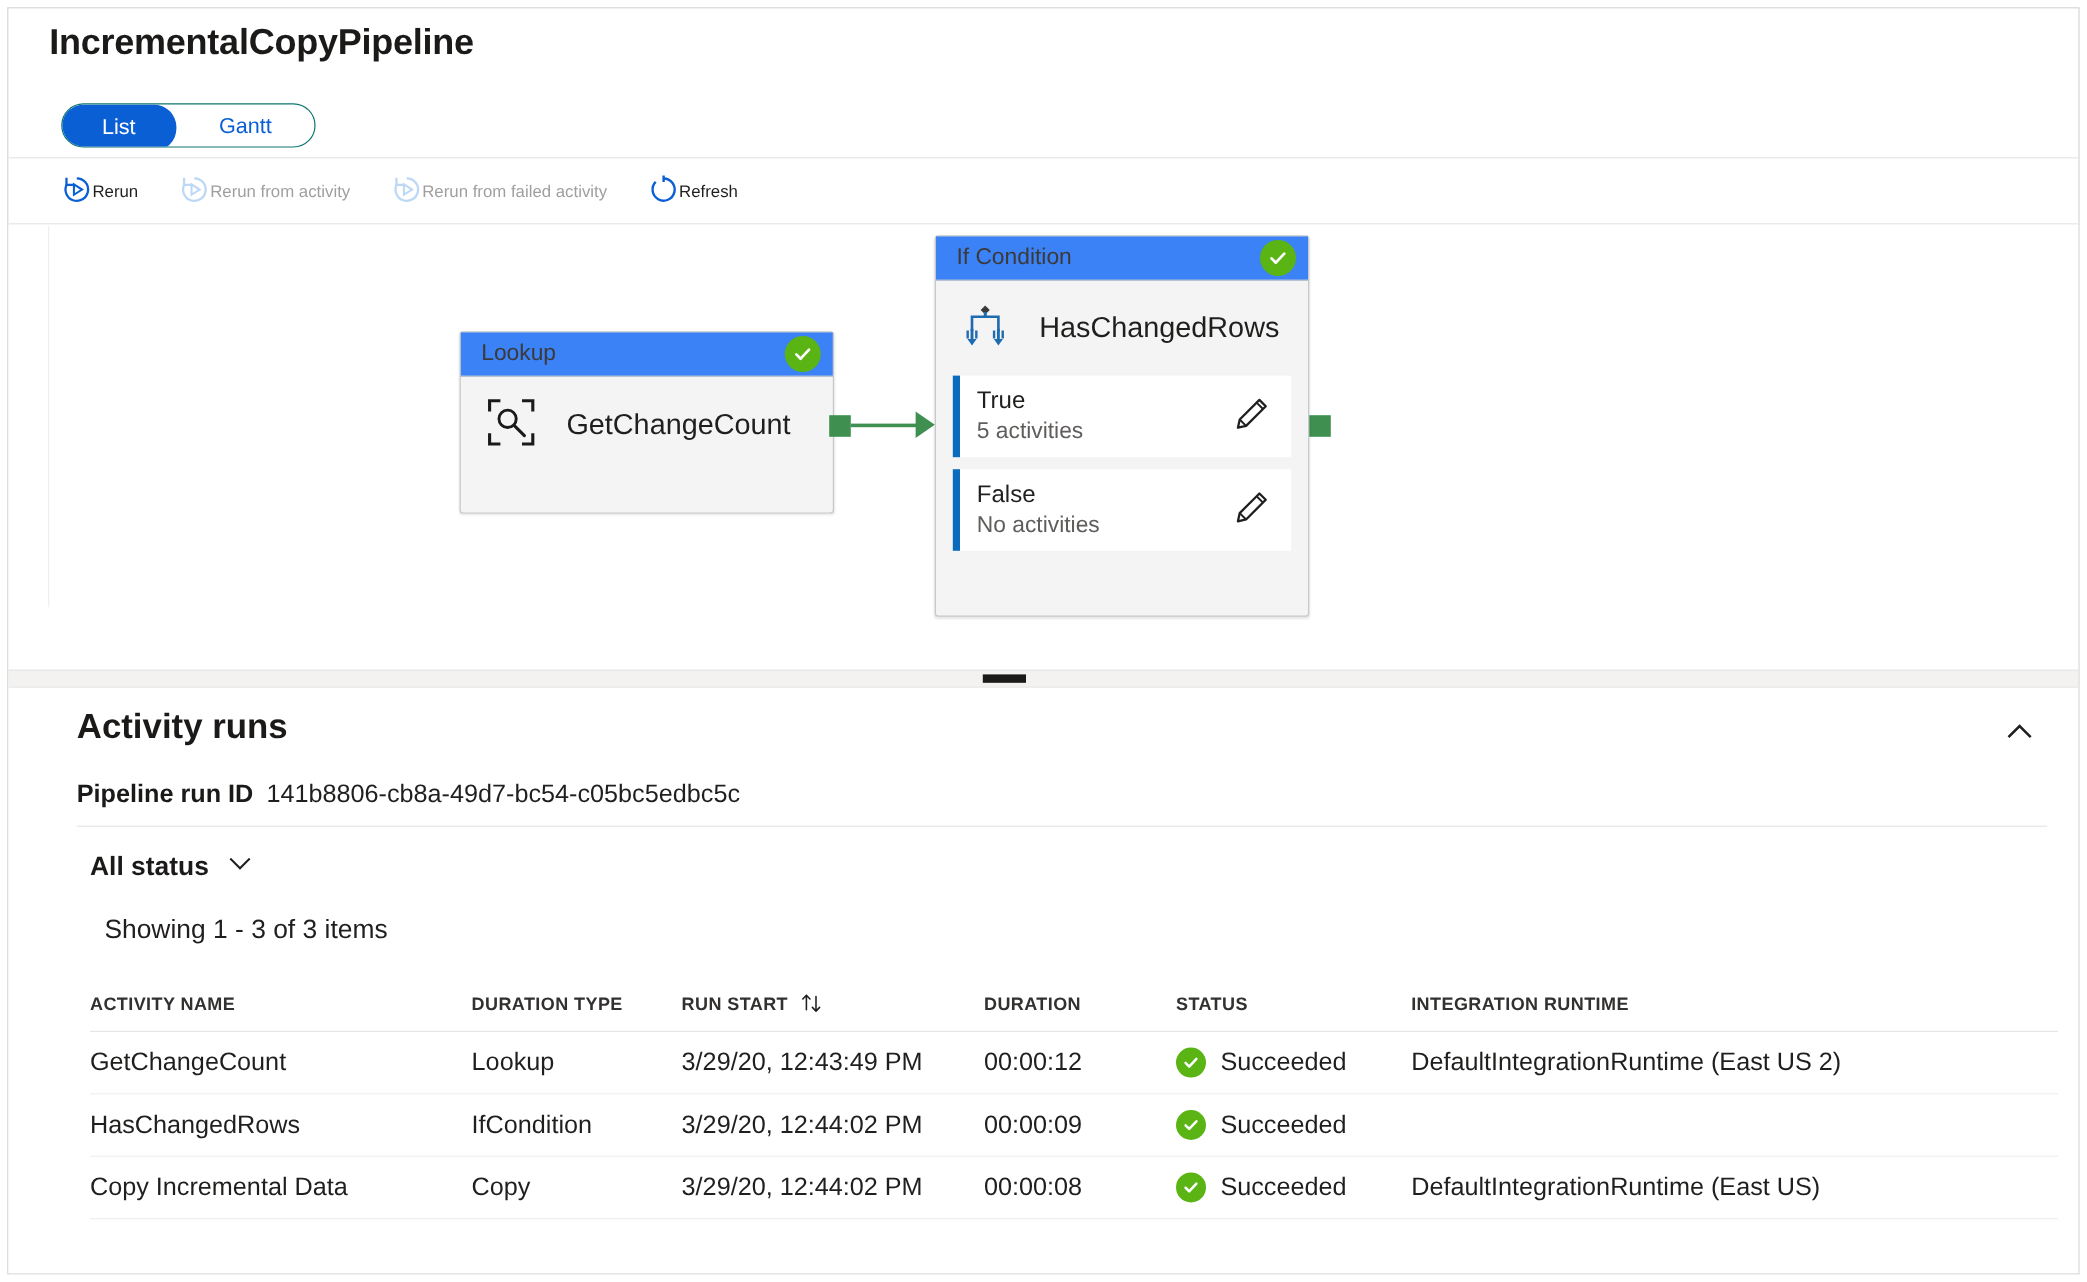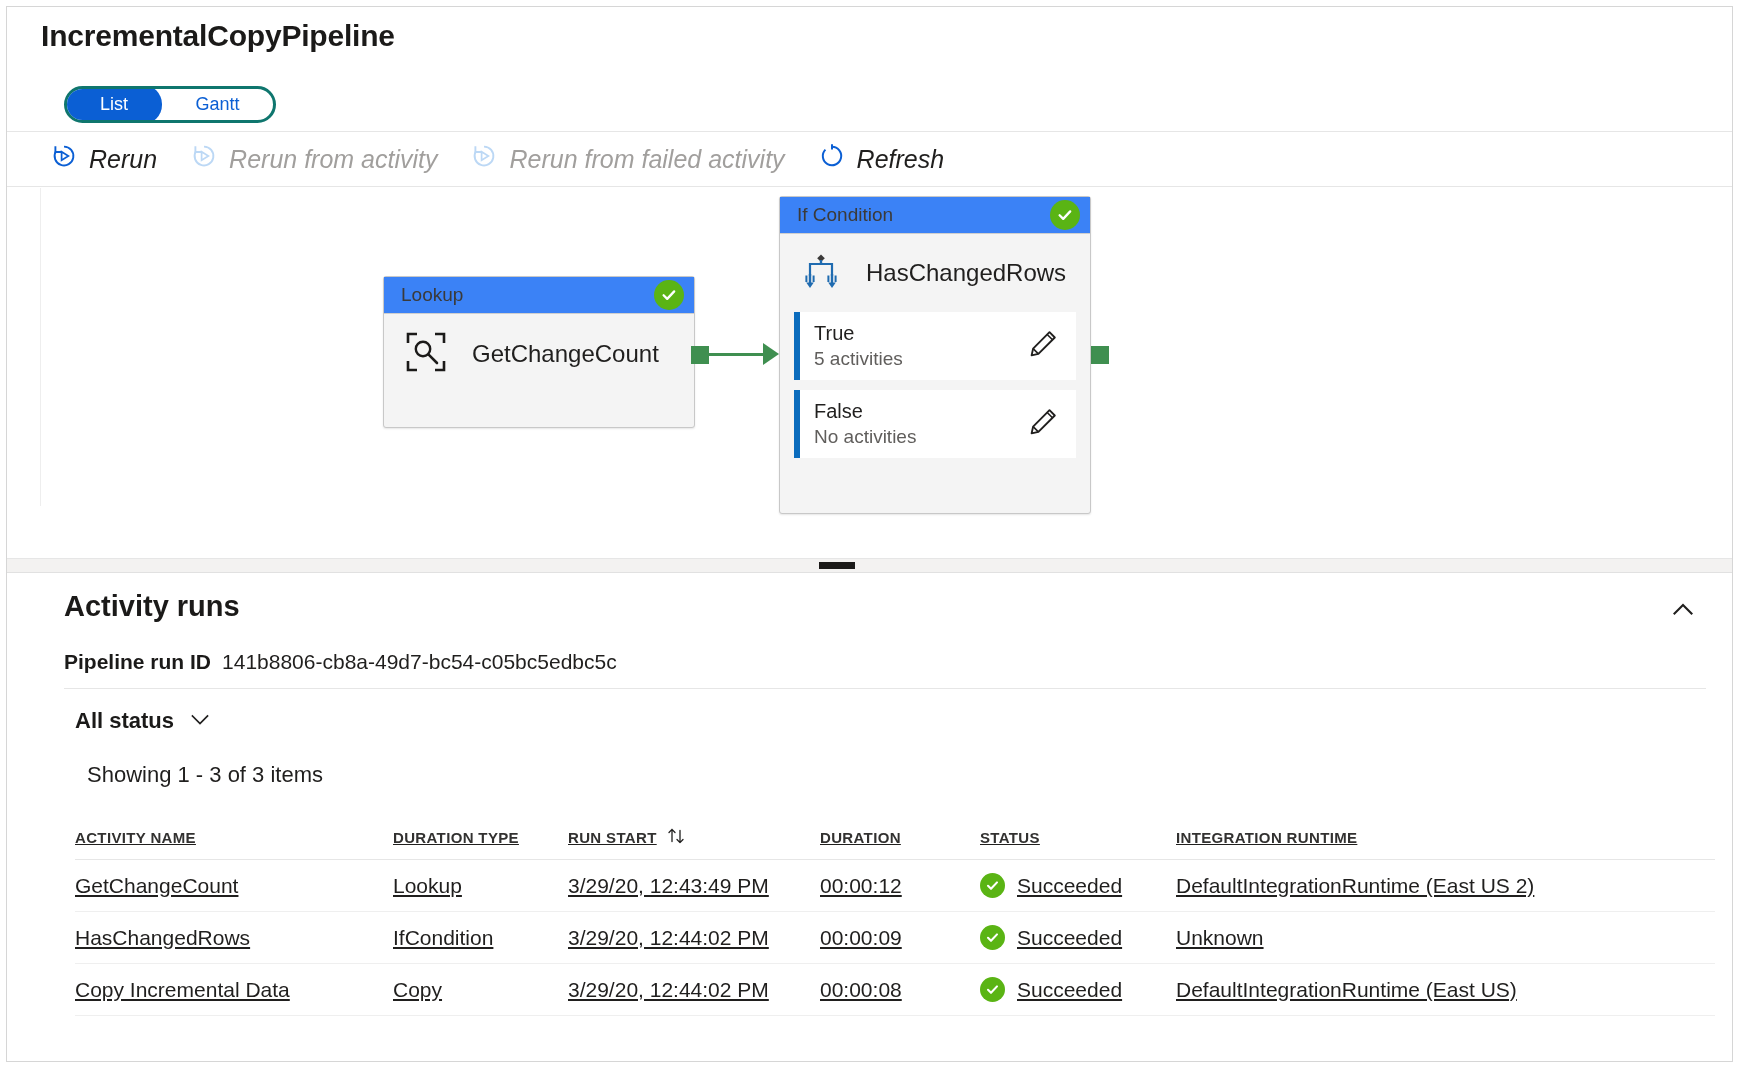--- a/index.html
+++ b/index.html
@@ -27,27 +27,27 @@
     position: absolute;
     left: 34px; top: 12px;
     font-size: 30px;
     font-weight: 700;
     letter-spacing: -0.2px;
     color: #1b1a19;
   }
 
   .pivot-group {
     position: absolute;
-    left: 57px; top: 79px;
+    left: 44px; top: 79px;
     width: 212px; height: 37px;
-    border: 3px solid #0f766e;
+    border: 1px solid #0f766e;
     border-radius: 19px;
     background: #ffffff;
     display: flex;
-    align-items: center;
+    align-items: flex-start;
     overflow: hidden;
   }
   .pivot-btn {
     height: 37px;
     display: flex;
     align-items: center;
     justify-content: center;
     font-size: 18px;
     cursor: pointer;
     user-select: none;
@@ -73,25 +73,23 @@
     border-top: 1px solid #e6e6e6;
     border-bottom: 1px solid #e6e6e6;
     display: flex;
     align-items: center;
     padding-left: 44px;
     gap: 34px;
   }
   .cmd {
     display: flex;
     align-items: center;
-    gap: 12px;
-    font-size: 25px;
+    font-size: 14px;
     cursor: pointer;
     white-space: nowrap;
-    font-style: italic;
   }
   .cmd.enabled { color: #201f1e; }
   .cmd.disabled { color: #a19f9d; cursor: default; }
   .cmd-ico { display: block; }
 
   
   .canvas {
     position: absolute;
     left: 0; top: 181px;
     width: 1725px; height: 370px;
@@ -265,21 +263,20 @@
   .runs-table {
     position: absolute;
     left: 68px; top: 243px;
     width: 1640px;
   }
   .tr {
     display: flex;
     align-items: center;
     height: 52px;
     border-bottom: 1px solid #efefef;
-    text-decoration: underline;
   }
   .tr.header-row {
     border-bottom: 1px solid #e6e6e6;
     height: 44px;
   }
   .th {
     font-size: 15px;
     font-weight: 700;
     letter-spacing: 0.35px;
     color: #323130;
@@ -529,21 +526,20 @@
         <div class="td c-start">3/29/20, 12:44:02 PM</div>
         <div class="td c-dur">00:00:09</div>
         <div class="td c-status status-cell">
           <span class="status-dot">
             <svg width="15" height="15" viewBox="0 0 15 15">
               <path d="M3 7.8 L6 10.8 L12 4.4" fill="none" stroke="#ffffff" stroke-width="2.1" stroke-linecap="round" stroke-linejoin="round"></path>
             </svg>
           </span>
           <span>Succeeded</span>
         </div>
-        <div class="td c-rt">Unknown</div>
       </div>
 
       <div class="tr">
         <div class="td c-name">Copy Incremental Data</div>
         <div class="td c-type">Copy</div>
         <div class="td c-start">3/29/20, 12:44:02 PM</div>
         <div class="td c-dur">00:00:08</div>
         <div class="td c-status status-cell">
           <span class="status-dot">
             <svg width="15" height="15" viewBox="0 0 15 15">

